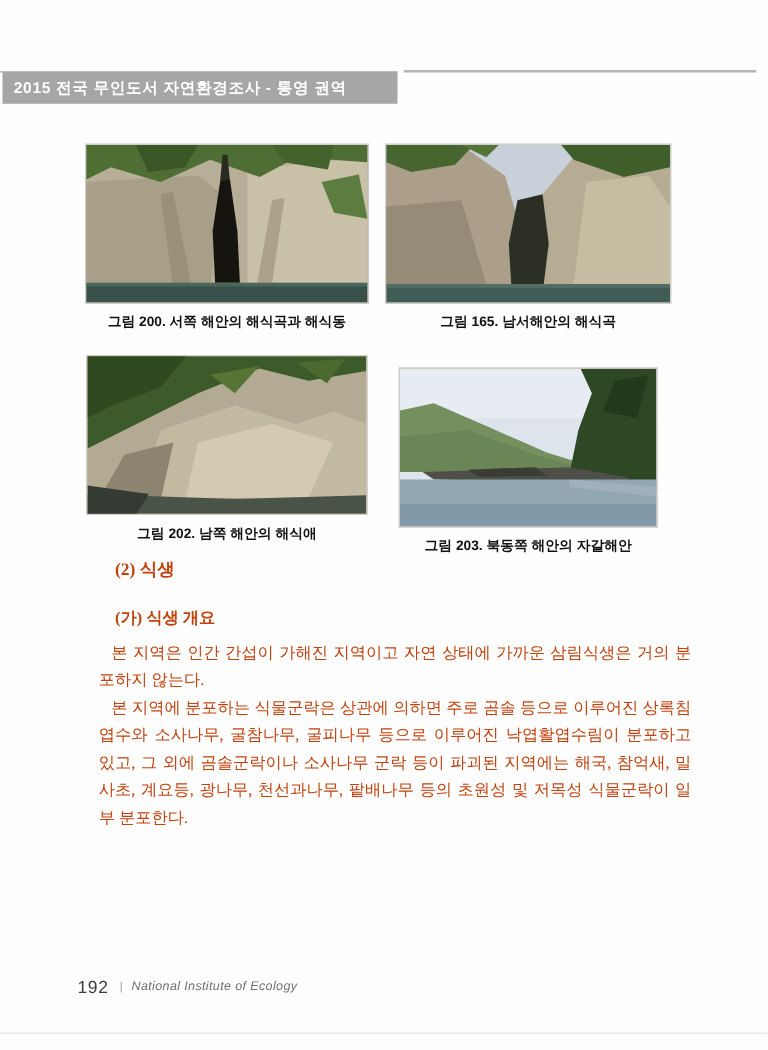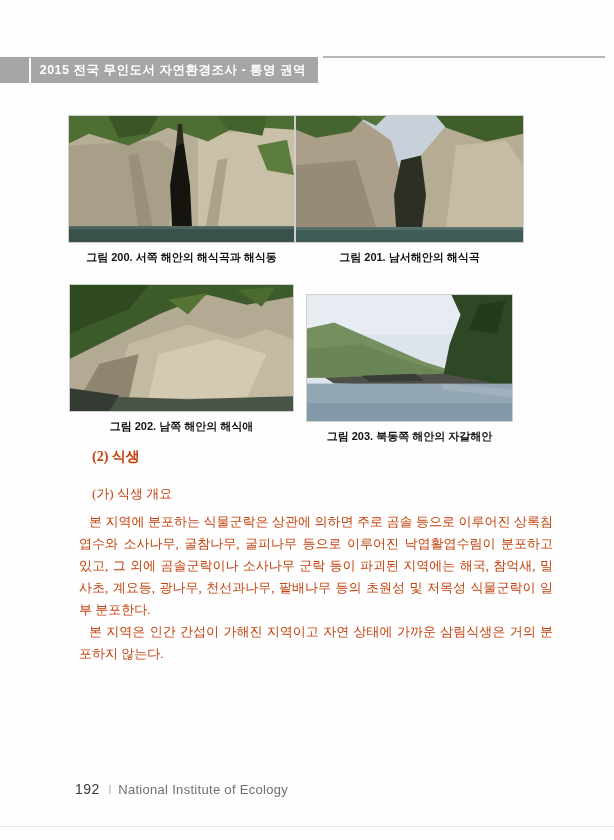--- a/index.html
+++ b/index.html
@@ -3,35 +3,35 @@
 <meta charset="utf-8">
 <style>
   html,body{margin:0;padding:0;background:#ffffff;}
   .page{
     position:relative;width:614px;height:840px;background:#fefefe;overflow:hidden;
     font-family:"Liberation Serif","DejaVu Serif",serif;color:#222;
   }
   
   .header-bar{
     position:absolute;left:0;top:57px;width:318px;height:26px;
-    background:#a6a6a6;display:flex;align-items:center;justify-content:flex-end;
+    background:#a6a6a6;display:flex;align-items:center;justify-content:flex-start;
   }
   .header-title{
     font-family:"Liberation Sans","DejaVu Sans",sans-serif;
     font-size:12.5px;font-weight:bold;color:#ffffff;
     border-left:2px solid #ffffff;padding:4px 0 4px 9px;margin-right:12px;
     white-space:nowrap;letter-spacing:.5px;
   }
   .header-rule{
     position:absolute;left:323px;top:56px;width:282px;height:2px;background:#b5b5b5;
   }
   
   .figures{
     position:absolute;left:68px;top:115px;width:470px;
-    display:grid;grid-template-columns:227px 229px;
+    display:grid;grid-template-columns:227px 229px;column-gap:13px;
   }
   .figure{display:flex;flex-direction:column;align-items:center;}
   .photo{
     width:100%;height:128px;border:1px solid #cfcfcf;box-sizing:border-box;
     display:block;background:#b7ae97;
   }
   .photo svg{display:block;width:100%;height:100%;}
   .caption{
     margin-top:7px;margin-bottom:20px;height:13px;
     font-family:"Liberation Sans","DejaVu Sans",sans-serif;
@@ -39,34 +39,34 @@
   }
   
   .body-text{
     position:absolute;left:79px;top:447px;width:474px;
     font-size:13px;line-height:22px;color:#c2410c;
   }
   .section-heading{
     font-size:14px;font-weight:bold;margin:0 0 16px 13px;line-height:20px;
   }
   .sub-heading{
-    font-size:13px;font-weight:normal;margin:0 0 6px 13px;line-height:22px;
+    font-size:13px;font-weight:bold;margin:0 0 6px 13px;line-height:22px;
   }
   .para{
     margin:0;text-align:justify;text-indent:10px;
   }
   .gap-sm{height:3px;}
   
   .footer{
-    position:absolute;left:75px;top:781px;display:flex;align-items:center;
+    position:absolute;left:62px;top:781px;display:flex;align-items:center;
     font-family:"Liberation Sans","DejaVu Sans",sans-serif;
   }
   .page-number{font-size:14px;color:#3a3a3a;letter-spacing:.5px;}
   .footer-divider{font-size:9px;color:#9a9a9a;margin:0 7px 0 9px;}
-  .publisher{font-size:13px;color:#6f6f6f;letter-spacing:.3px;}
+  .publisher{font-size:10px;color:#6f6f6f;letter-spacing:.3px;font-style:italic;}
   .page-edge{position:absolute;left:0;right:0;top:826px;height:1px;background:#e4e4e4;}
 </style>
 </head>
 <body>
 
 <div class="page">
 
   <div class="header-bar">
     <div class="header-title">2015 전국 무인도서 자연환경조사 - 통영 권역</div>
   </div>
@@ -104,21 +104,21 @@
           <polygon points="227,5 150,10 125,40 120,113 227,113" fill="#b6ab93"></polygon>
           <polygon points="160,30 210,25 227,50 227,113 150,113" fill="#c6bca2"></polygon>
           <polygon points="105,45 125,40 130,80 126,113 100,113 98,80" fill="#2c3024"></polygon>
           <polygon points="0,0 70,0 55,16 20,22 0,14" fill="#46652f"></polygon>
           <polygon points="140,0 227,0 227,18 190,26 150,12" fill="#3f5e2a"></polygon>
           <polygon points="60,0 90,0 80,10" fill="#557536"></polygon>
           <rect y="113" width="227" height="15" fill="#3f5c57"></rect>
           <rect y="113" width="227" height="3" fill="#60796f" opacity="0.6"></rect>
         </svg>
       </div>
-      <figcaption class="caption">그림 201. 남서해안의 해식곡</figcaption>
+      <figcaption class="caption">그림 165. 남서해안의 해식곡</figcaption>
     </figure>
 
     <figure class="figure" style="margin:1px">
       <div class="photo">
         <svg viewBox="0 0 227 128" preserveAspectRatio="none">
           <rect width="227" height="128" fill="#b3aa93"></rect>
           <polygon points="60,60 120,40 170,55 200,45 227,55 227,115 40,115" fill="#c3baa2"></polygon>
           <polygon points="90,70 150,55 200,70 180,115 80,115" fill="#d3cab1"></polygon>
           <polygon points="30,80 70,70 60,115 10,115" fill="#8e8571"></polygon>
           <polygon points="0,0 227,0 227,12 180,20 140,10 90,30 40,55 0,75" fill="#3c5a2a"></polygon>
@@ -149,22 +149,22 @@
         </svg>
       </div>
       <figcaption class="caption">그림 203. 북동쪽 해안의 자갈해안</figcaption>
     </figure>
 
   </div>
 
   <div class="body-text">
     <h2 class="section-heading">(2) 식생</h2>
     <div class="sub-heading">(가) 식생 개요</div>
+    <p class="para">본 지역은 인간 간섭이 가해진 지역이고 자연 상태에 가까운 삼림식생은 거의 분포하지 않는다.</p>
     <p class="para">본 지역에 분포하는 식물군락은 상관에 의하면 주로 곰솔 등으로 이루어진 상록침엽수와 소사나무, 굴참나무, 굴피나무 등으로 이루어진 낙엽활엽수림이 분포하고 있고, 그 외에 곰솔군락이나 소사나무 군락 등이 파괴된 지역에는 해국, 참억새, 밀사초, 계요등, 광나무, 천선과나무, 팥배나무 등의 초원성 및 저목성 식물군락이 일부 분포한다.</p>
-    <p class="para">본 지역은 인간 간섭이 가해진 지역이고 자연 상태에 가까운 삼림식생은 거의 분포하지 않는다.</p>
     <div class="gap-sm"></div>
   </div>
 
   <div class="footer">
     <span class="page-number">192</span>
     <span class="footer-divider">|</span>
     <span class="publisher">National Institute of Ecology</span>
   </div>
 
   <div class="page-edge"></div>

